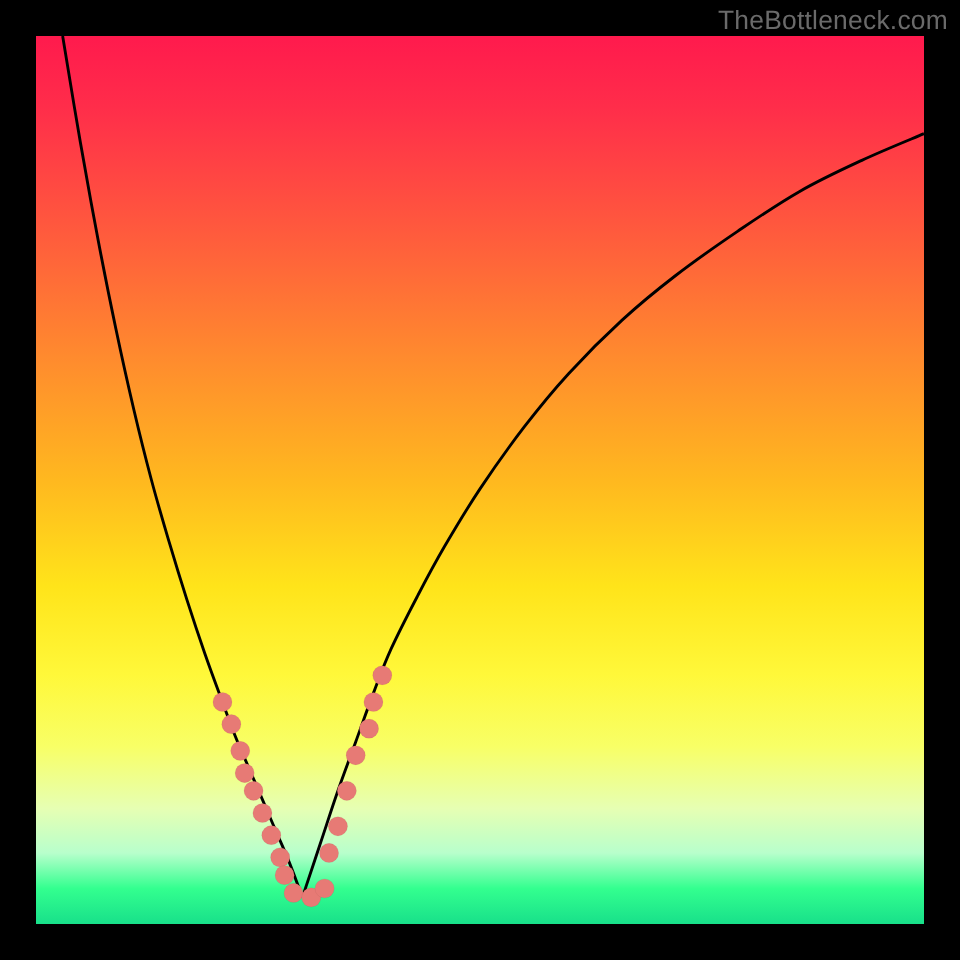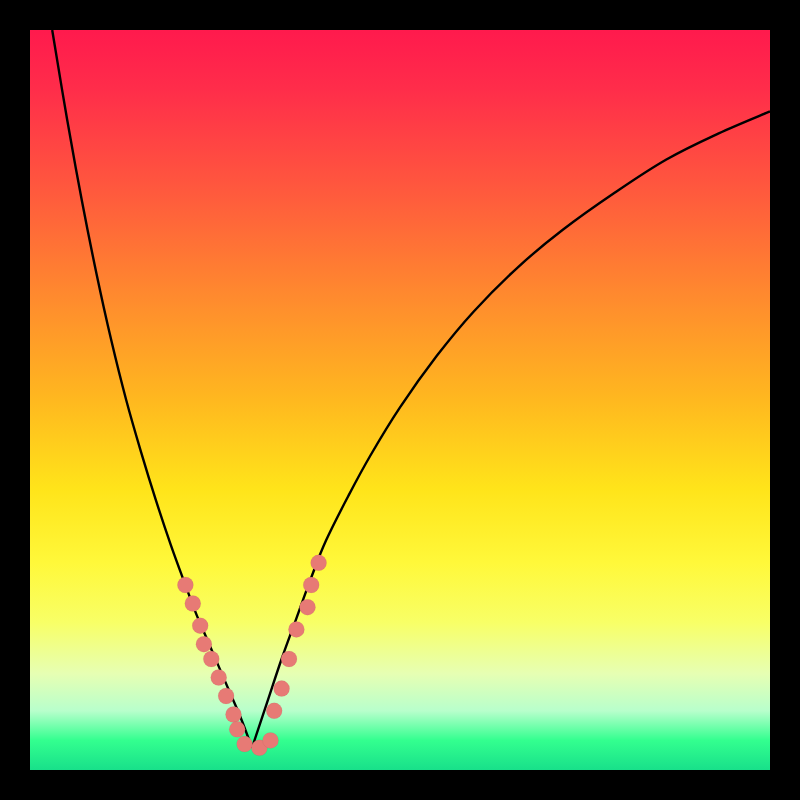--- a/index.html
+++ b/index.html
@@ -87,13 +87,14 @@
           <circle cx="244.20" cy="680.80" r="8" class="marker"></circle>
           <circle cx="251.60" cy="658.60" r="8" class="marker"></circle>
           <circle cx="259.00" cy="629.00" r="8" class="marker"></circle>
           <circle cx="266.40" cy="599.40" r="8" class="marker"></circle>
           <circle cx="277.50" cy="577.20" r="8" class="marker"></circle>
           <circle cx="281.20" cy="555.00" r="8" class="marker"></circle>
           <circle cx="288.60" cy="532.80" r="8" class="marker"></circle>
         </g>
     </svg>
   </div>
+  <div class="watermark">TheBottleneck.com</div>
 </div>
 
 </body></html>

